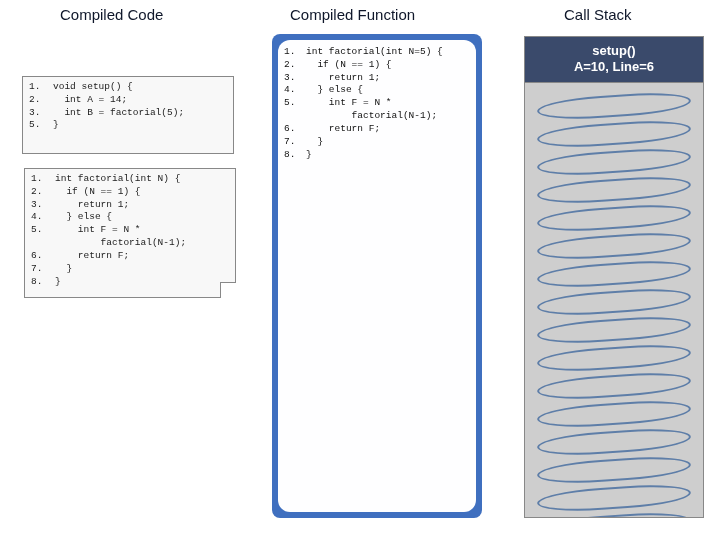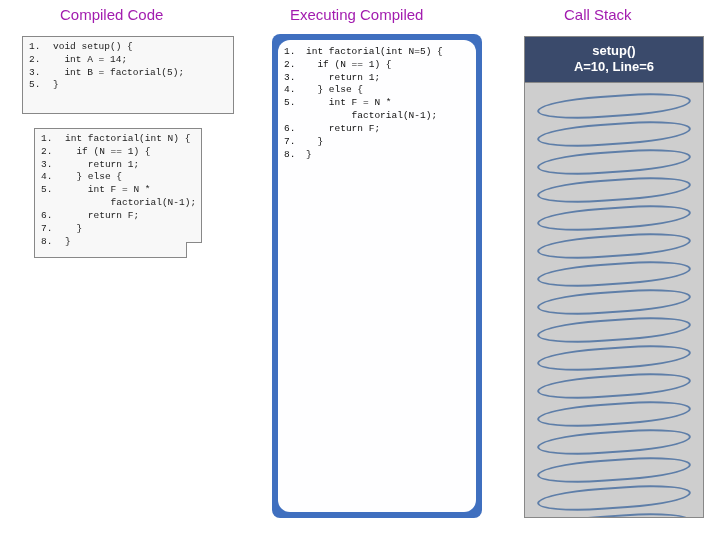--- a/index.html
+++ b/index.html
@@ -15,33 +15,34 @@
   .canvas {
     position: relative;
     width: 720px;
     height: 540px;
   }
   .col-title {
     position: absolute;
     top: 6px;
     font-size: 15px;
     font-weight: 400;
-    color: #a21caf;
+    color: #0f172a;
   }
   
   .code-box {
     position: absolute;
     background: #f8f8f8;
     border: 1px solid #888;
     font-family: "Courier New", Courier, monospace;
     font-size: 9.5px;
     line-height: 1.35;
     color: #222;
     padding: 4px 6px;
     box-sizing: border-box;
+    margin-top: 40px;
   }
   .code-ear {
     position: absolute;
     right: -1px;
     bottom: -1px;
     width: 16px;
     height: 16px;
     background: #fff;
     border-left: 1px solid #888;
     border-top: 1px solid #888;
@@ -119,31 +120,31 @@
     line-height: 1.25;
     border-bottom: 1px solid #888;
   }
 </style>
 </head>
 <body>
 
 <div class="canvas">
 
   <div class="col-title" style="left:60px;">Compiled Code</div>
-  <div class="col-title" style="left:290px;">Executing Compiled</div>
+  <div class="col-title" style="left:290px;">Compiled Function</div>
   <div class="col-title" style="left:564px;">Call Stack</div>
 
   <div class="code-box" style="left:22px; top:36px; width:212px; height:78px;">
     <div class="code-line"><span class="gut">1.</span><span>void setup() {</span></div>
     <div class="code-line"><span class="gut">2.</span><span>  int A = 14;</span></div>
     <div class="code-line"><span class="gut">3.</span><span>  int B = factorial(5);</span></div>
     <div class="code-line"><span class="gut">5.</span><span>}</span></div>
   </div>
 
-  <div class="code-box" style="left:34px; top:128px; width:168px; height:130px;">
+  <div class="code-box" style="left:24px; top:128px; width:212px; height:130px;">
     <div class="code-line"><span class="gut">1.</span><span>int factorial(int N) {</span></div>
     <div class="code-line"><span class="gut">2.</span><span>  if (N == 1) {</span></div>
     <div class="code-line"><span class="gut">3.</span><span>    return 1;</span></div>
     <div class="code-line"><span class="gut">4.</span><span>  } else {</span></div>
     <div class="code-line"><span class="gut">5.</span><span>    int F = N *</span></div>
     <div class="code-line"><span class="gut"></span><span>        factorial(N-1);</span></div>
     <div class="code-line"><span class="gut">6.</span><span>    return F;</span></div>
     <div class="code-line"><span class="gut">7.</span><span>  }</span></div>
     <div class="code-line"><span class="gut">8.</span><span>}</span></div>
     <div class="code-ear"></div>

